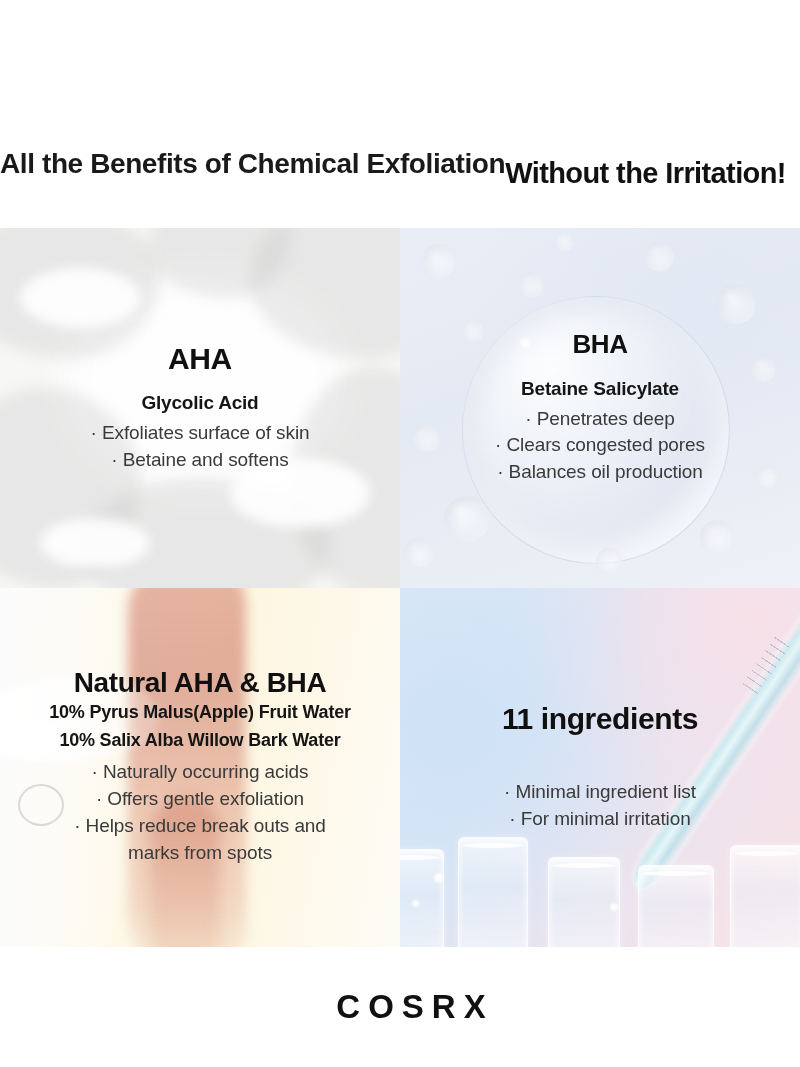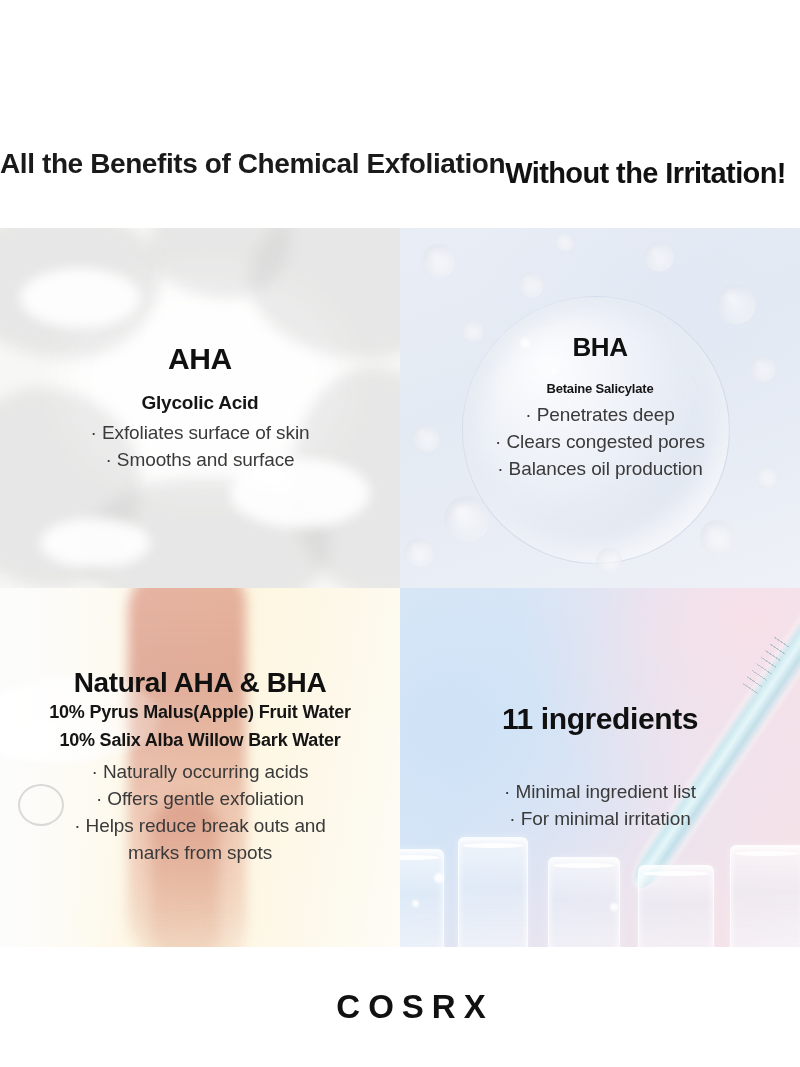--- a/index.html
+++ b/index.html
@@ -87,21 +87,21 @@
     border-radius:50%;
     background:radial-gradient(circle at 32% 26%, rgba(255,255,255,0.88) 0%, rgba(247,249,253,0.42) 38%, rgba(205,214,230,0.28) 68%, rgba(226,232,243,0.12) 100%);
     border:1px solid rgba(186,198,218,0.35);
     box-shadow:inset -10px -14px 30px rgba(255,255,255,0.65), inset 8px 10px 26px rgba(160,175,200,0.18);
   }
   .q2 .spec {
     position:absolute; border-radius:50%;
     background:rgba(255,255,255,0.75); filter:blur(1.4px);
   }
   .q2-title { font-size:26px; }
-  .q2-sub   { font-size:13px; margin-top:19px; }
+  .q2-sub   { font-size:19px; margin-top:19px; }
   .q2 .bullet { font-size:19px; }
 
   
   .q3 {
     background:linear-gradient(100deg,#fbfaf8 0%,#fdfaf0 26%,#fdf6e0 52%,#fdf8e9 76%,#fdfcf6 100%);
   }
   .q3 .apple {
     position:absolute; left:128px; top:-28px; width:118px; height:420px;
     background:linear-gradient(180deg, rgba(214,126,104,0.55) 0%, rgba(205,122,102,0.60) 28%, rgba(218,140,116,0.48) 56%, rgba(226,160,134,0.35) 82%, rgba(236,195,172,0.12) 100%);
     border-radius:48% 52% 40% 60% / 12% 10% 14% 16%;
@@ -211,21 +211,21 @@
         <div class="gel" style="left:150px;  top:-40px;  width:140px; height:110px;"></div>
         <div class="gel-hi" style="left:20px;  top:40px;  width:120px; height:60px;"></div>
         <div class="gel-hi" style="left:230px; top:230px; width:140px; height:70px;"></div>
         <div class="gel-hi" style="left:40px;  top:290px; width:110px; height:50px;"></div>
       </div>
       <div class="cell-content">
         <div class="cell-title q1-title">AHA</div>
         <div class="cell-sub q1-sub">Glycolic Acid</div>
         <div class="bullets">
           <div class="bullet">· Exfoliates surface of skin</div>
-          <div class="bullet">· Smooths and surface</div>
+          <div class="bullet">· Betaine and softens</div>
         </div>
       </div>
     </div>
 
     <div class="cell q2">
       <div class="bg">
         <div class="big-bubble"></div>
         <div class="bubble" style="left:22px;  top:16px;  width:34px; height:34px;"></div>
         <div class="bubble" style="left:118px; top:44px;  width:26px; height:26px;"></div>
         <div class="bubble" style="left:156px; top:6px;   width:18px; height:18px;"></div>

